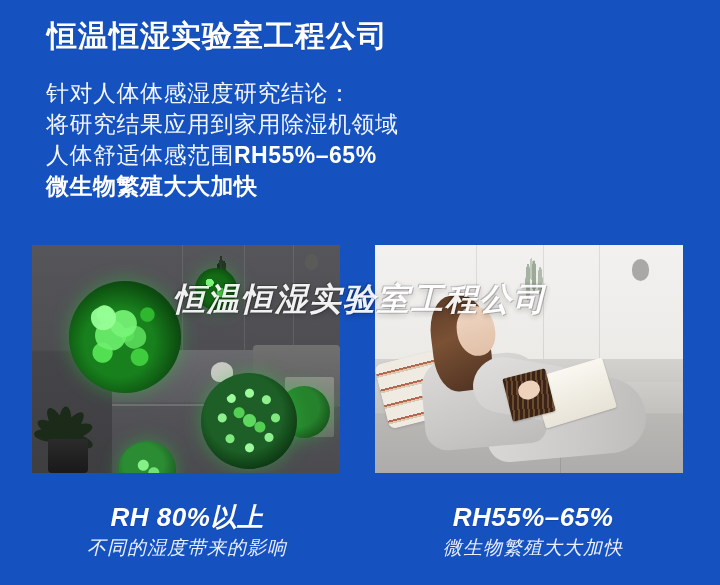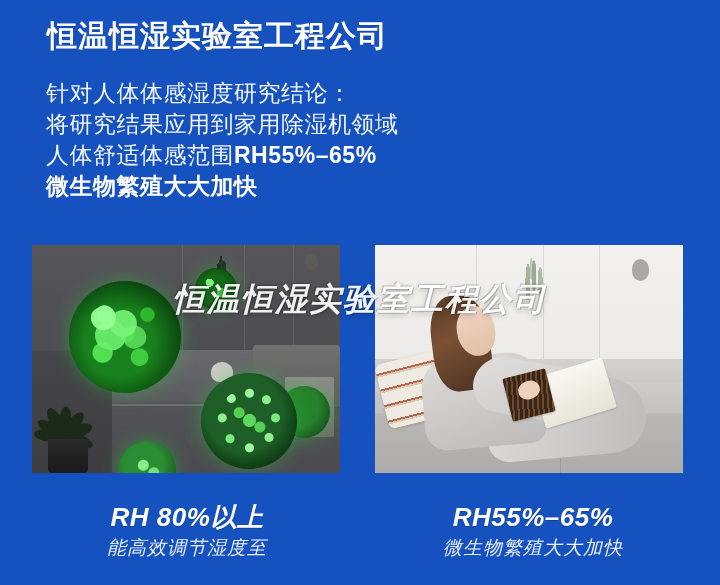--- a/index.html
+++ b/index.html
@@ -394,21 +394,21 @@
       </div>
     </div>
 
   </div>
 
   <div class="watermark">恒温恒湿实验室工程公司</div>
 
   <div class="captions">
     <div class="caption caption-left">
       <div class="cap-title">RH 80%以上</div>
-      <div class="cap-sub">能高效调节湿度至</div>
+      <div class="cap-sub">不同的湿度带来的影响</div>
     </div>
     <div class="caption caption-right">
       <div class="cap-title">RH55%–65%</div>
       <div class="cap-sub">微生物繁殖大大加快</div>
     </div>
   </div>
 
 </div>
 
 </body></html>

